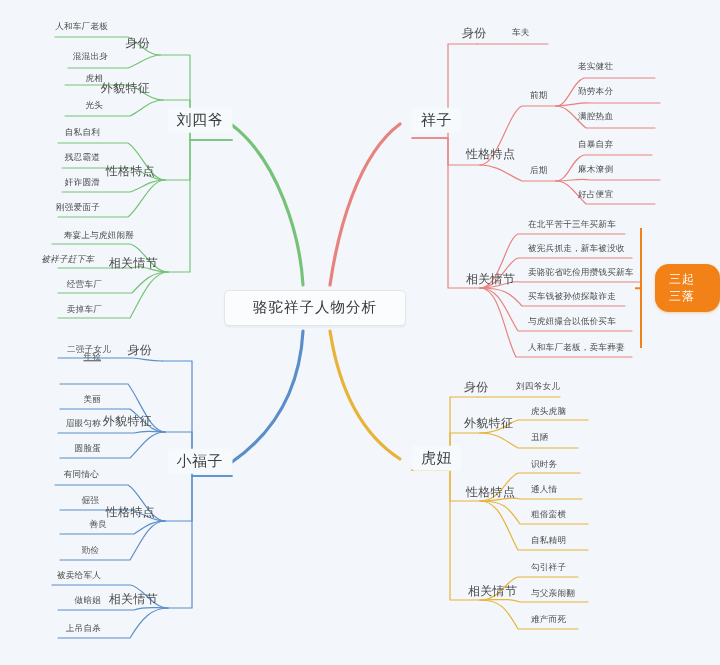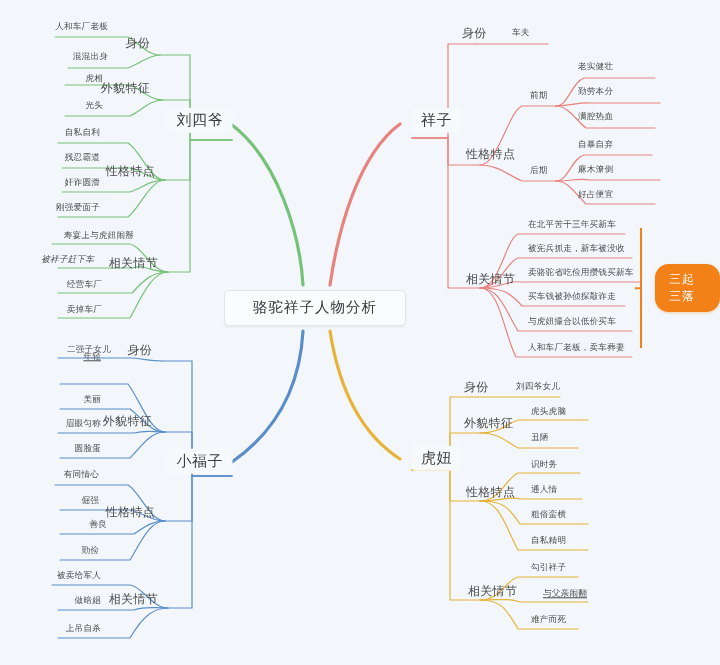--- a/index.html
+++ b/index.html
@@ -220,20 +220,20 @@
       <div class="node sub right-anchor" style="left: 464px; top: 424px;">外貌特征</div>
       <div class="node leaf right-anchor" style="left: 531px; top: 412px;">虎头虎脑</div>
       <div class="node leaf right-anchor" style="left: 531px; top: 438px;">丑陋</div>
       <div class="node sub right-anchor" style="left: 466px; top: 493px;">性格特点</div>
       <div class="node leaf right-anchor" style="left: 531px; top: 465px;">识时务</div>
       <div class="node leaf right-anchor" style="left: 531px; top: 490px;">通人情</div>
       <div class="node leaf right-anchor" style="left: 531px; top: 515px;">粗俗蛮横</div>
       <div class="node leaf right-anchor" style="left: 531px; top: 541px;">自私精明</div>
       <div class="node sub right-anchor" style="left: 468px; top: 592px;">相关情节</div>
       <div class="node leaf right-anchor" style="left: 531px; top: 568px;">勾引祥子</div>
-      <div class="node leaf right-anchor" style="left: 543px; top: 594px; text-decoration: underline;">与父亲闹翻</div>
+      <div class="node leaf right-anchor" style="left: 531px; top: 594px;">与父亲闹翻</div>
       <div class="node leaf right-anchor" style="left: 531px; top: 620px;">难产而死</div>
     </div>
 
   <div class="bracket" id="bracket-el" style="left: 640px; top: 228px; height: 120px;"></div>
   <div class="bracket-tick" id="bracket-tick-el" style="left: 635px; top: 288px;"></div>
   <div class="badge" id="badge-el" style="left: 655px; top: 288px;">三起三落</div>
 </div>
 
 </body></html>

